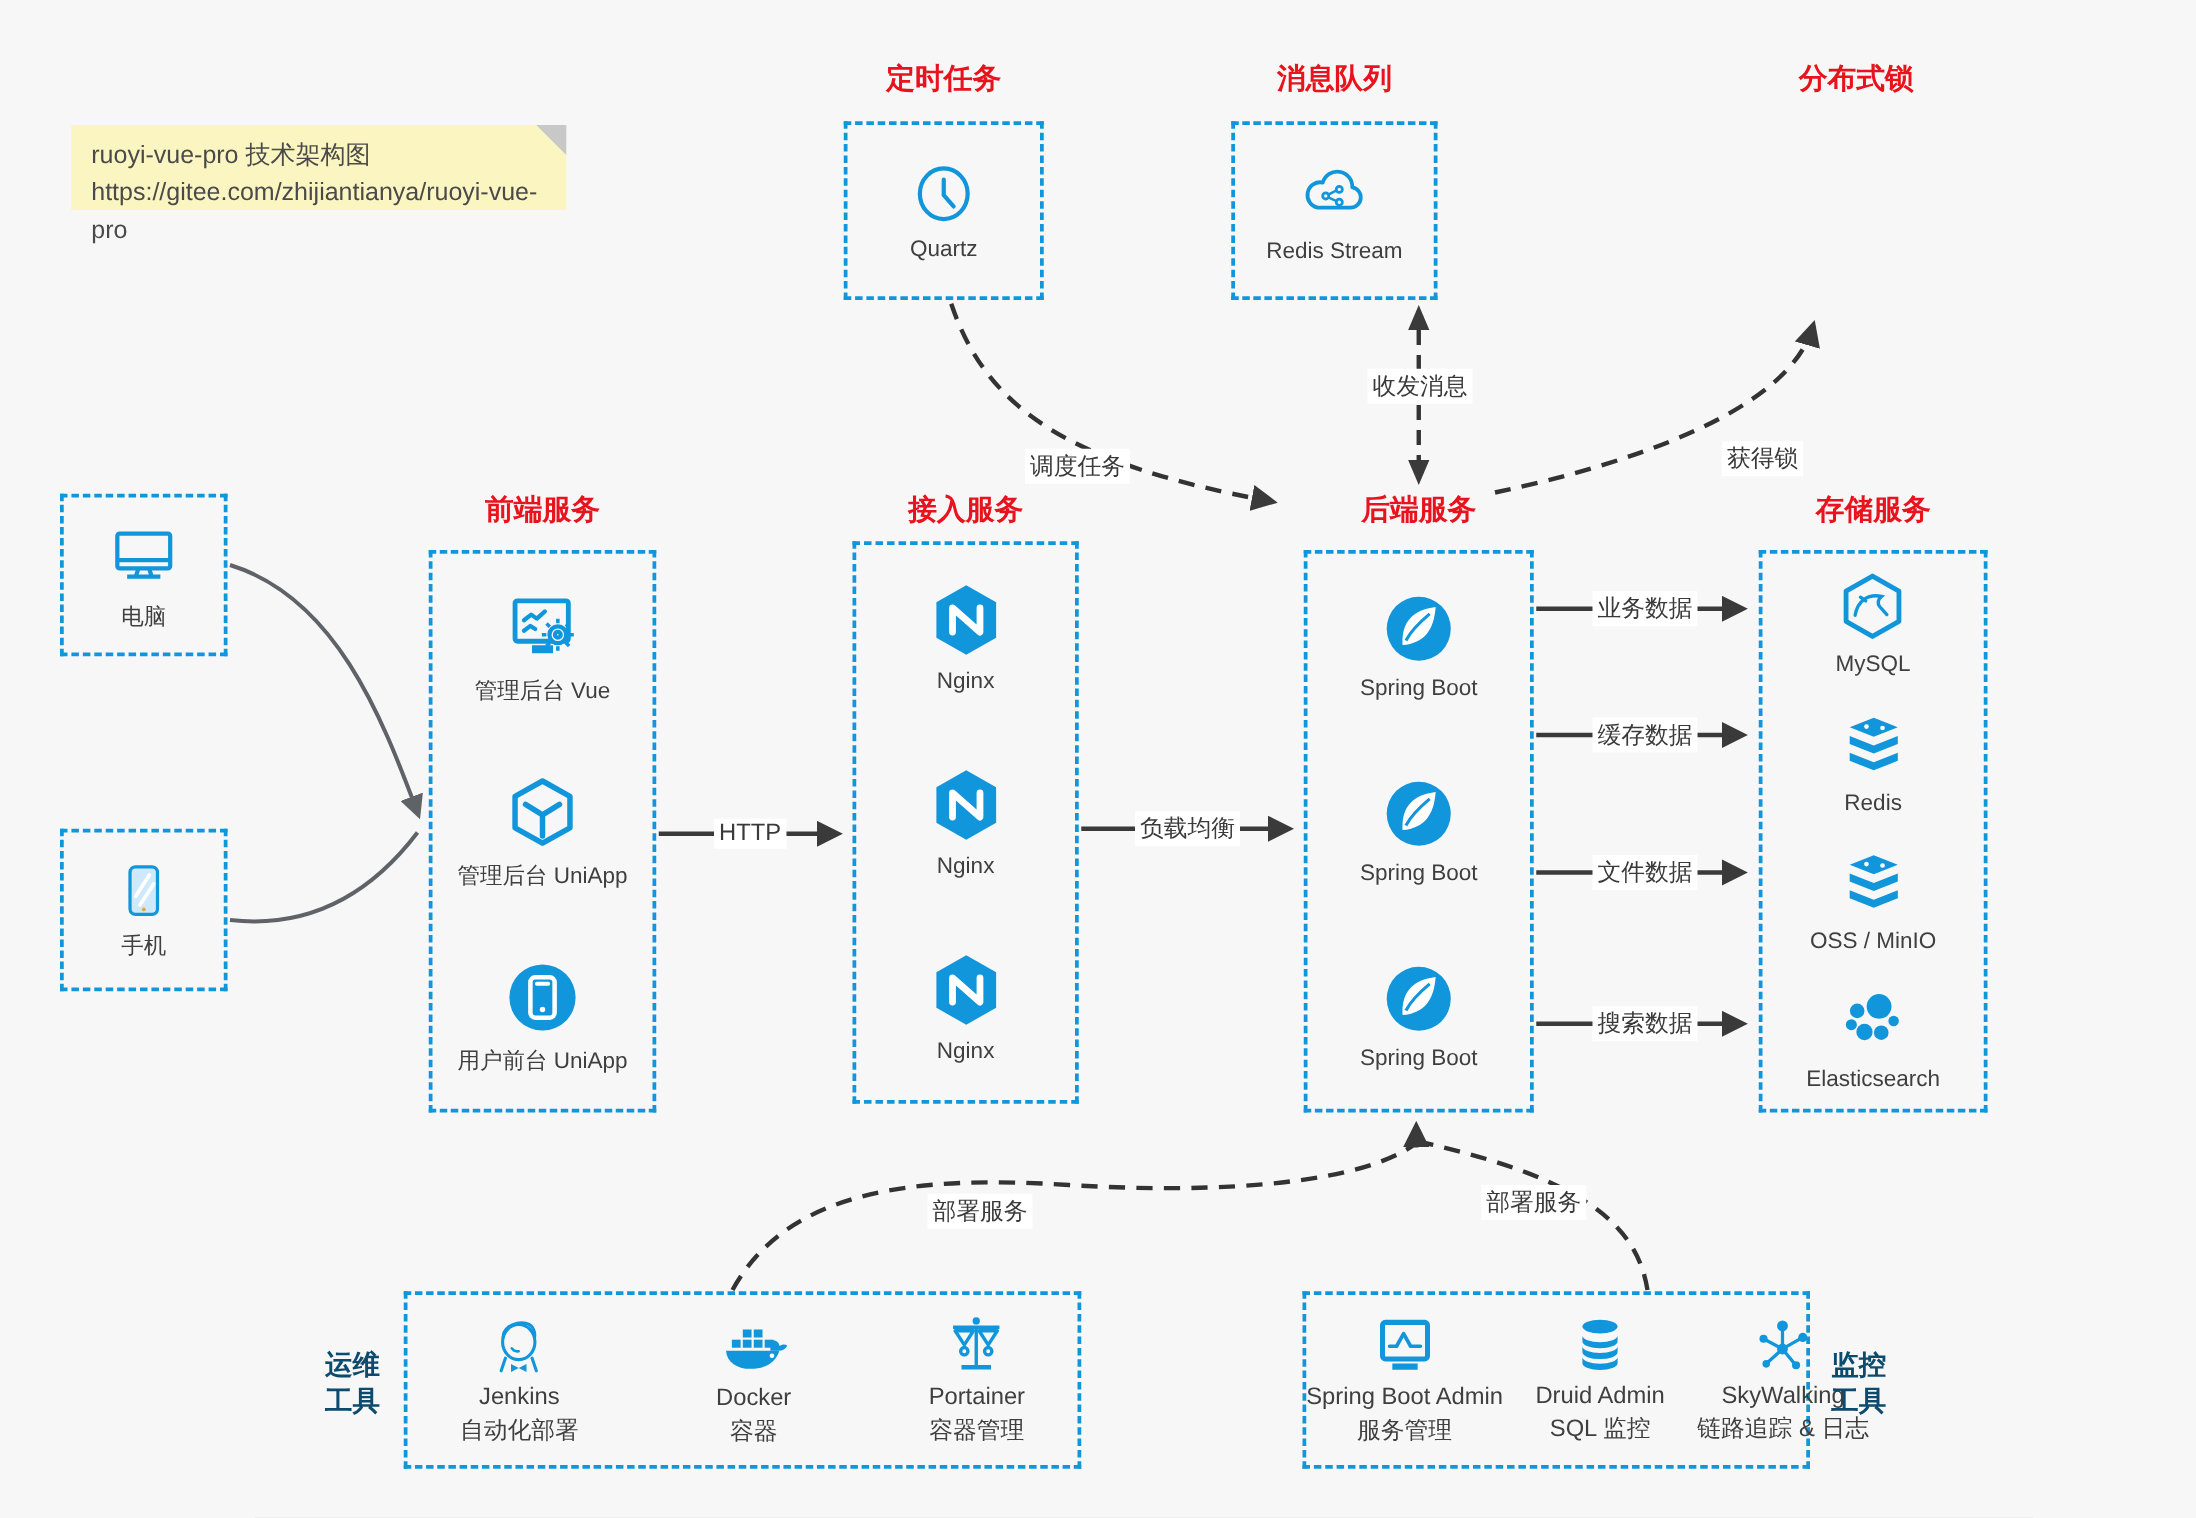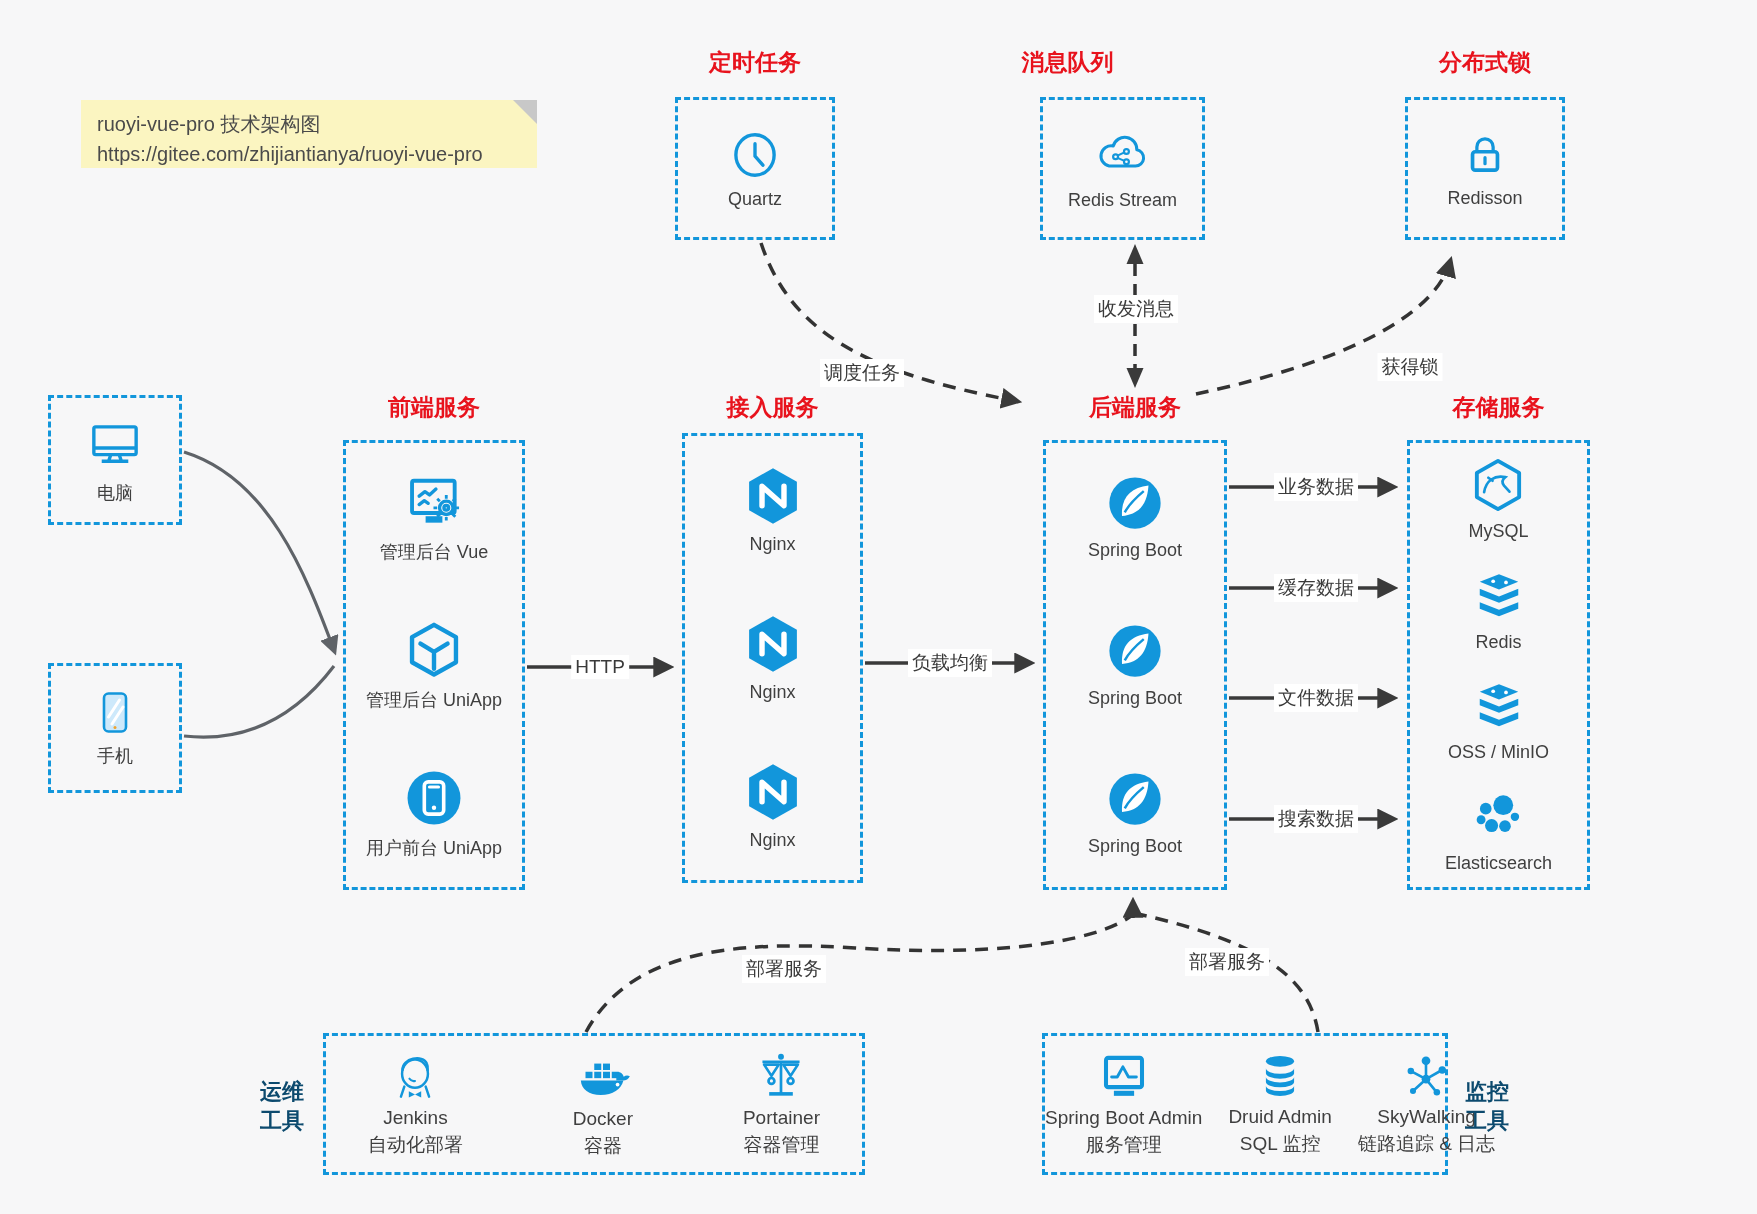--- a/index.html
+++ b/index.html
@@ -14,22 +14,22 @@
   .col-title{position:absolute;z-index:3;font-size:23px;font-weight:bold;color:#e8131d;
     text-align:center;white-space:nowrap;}
   .side-title{position:absolute;z-index:3;font-size:22px;font-weight:bold;color:#0c4a6e;
     line-height:1.3;text-align:center;}
   .item{display:flex;flex-direction:column;align-items:center;gap:7px;}
   .item-label{font-size:18px;color:#3f3f3f;white-space:nowrap;}
   .b-item{display:flex;flex-direction:column;align-items:center;gap:2px;}
   .b-name,.b-desc{font-size:19px;color:#3f3f3f;white-space:nowrap;line-height:1.3;}
   .edge-label{position:absolute;z-index:3;transform:translate(-50%,-50%);background:#ffffff;
     padding:1px 4px;font-size:19px;color:#3a3a3a;white-space:nowrap;}
-  .note{position:absolute;left:57px;top:100px;width:456px;height:68px;background:#fbf5c1;
-    z-index:3;padding:9px 16px 0 16px;box-sizing:border-box;font-size:20px;color:#4a4a4a;line-height:1.5;margin-left:24px;}
+  .note{position:absolute;left:57px;top:100px;width:396px;height:68px;background:#fbf5c1;
+    z-index:3;padding:9px 16px 0 16px;box-sizing:border-box;font-size:20px;color:#4a4a4a;line-height:1.5;}
   .note-fold{position:absolute;top:0;right:0;width:0;height:0;
     border-top:24px solid #c8c8c8;border-left:24px solid transparent;}
   svg{display:block;}
 </style>
 </head>
 <body>
 
 <div class="canvas">
 
   <svg class="overlay" width="1757" height="1214">
@@ -75,48 +75,36 @@
         <svg viewBox="0 0 48 48" width="54" height="54" fill="none" stroke="#1296db" stroke-width="3">
           <ellipse cx="24" cy="24" rx="17" ry="18"></ellipse>
           <path d="M24 14 V25 L31 33" stroke-linecap="round" stroke-linejoin="round"></path>
         </svg>
       </span>
       <span class="item-label">Quartz</span>
     </div>
   </div>
 
   <div class="col-title" style="left:985px;top:47px;width:165px;">消息队列</div>
-  <div class="dash-box" style="left:1040px;top:97px;width:165px;height:143px;align-items:center;">
+  <div class="dash-box" style="left:985px;top:97px;width:165px;height:143px;align-items:center;">
     <div class="item">
       <span>
         <svg viewBox="0 0 48 48" width="56" height="56" fill="none" stroke="#1296db" stroke-width="2.6">
           <path d="M13 33.5 h22.5 a7 7 0 0 0 1.2-13.9 A10.3 10.3 0 0 0 16.5 16.3 A8.2 8.2 0 0 0 13 33.5 Z" stroke-linejoin="round"></path>
           <circle cx="18.5" cy="25.5" r="2.1" stroke-width="1.9"></circle>
           <circle cx="27.8" cy="21" r="2.1" stroke-width="1.9"></circle>
           <circle cx="27.8" cy="29.8" r="2.1" stroke-width="1.9"></circle>
           <path d="M20.6 24.4 l5-2.5 M20.6 26.7 l5 2.2" stroke-width="1.7"></path>
         </svg>
       </span>
       <span class="item-label">Redis Stream</span>
     </div>
   </div>
 
   <div class="col-title" style="left:1405px;top:47px;width:160px;">分布式锁</div>
-  <div class="dash-box" style="left:1405px;top:97px;width:160px;height:143px;">
-    <div class="item">
-      <span>
-        <svg viewBox="0 0 48 48" width="52" height="52" fill="none" stroke="#1296db">
-          <path d="M16.5 21 v-4.5 a7.5 7.5 0 0 1 15 0 V21" stroke-width="3"></path>
-          <rect x="12.5" y="21" width="23" height="17" rx="2.5" stroke-width="3.4"></rect>
-          <path d="M24 26.5 v5.5" stroke-width="3" stroke-linecap="round"></path>
-        </svg>
-      </span>
-      <span class="item-label">Redisson</span>
-    </div>
-  </div>
 
   <div class="dash-box" style="left:48px;top:395px;width:134px;height:130px;">
     <div class="item">
       <span>
         <svg viewBox="0 0 48 48" width="58" height="58" fill="none" stroke="#1296db" stroke-width="2.8">
           <rect x="6.5" y="9" width="35" height="23" rx="1.5"></rect>
           <path d="M6.5 26.5 h35"></path>
           <path d="M20.5 32 l-1.8 5.5 h10.6 L27.5 32 M13 37.5 h22" stroke-linejoin="round"></path>
         </svg>
       </span>

